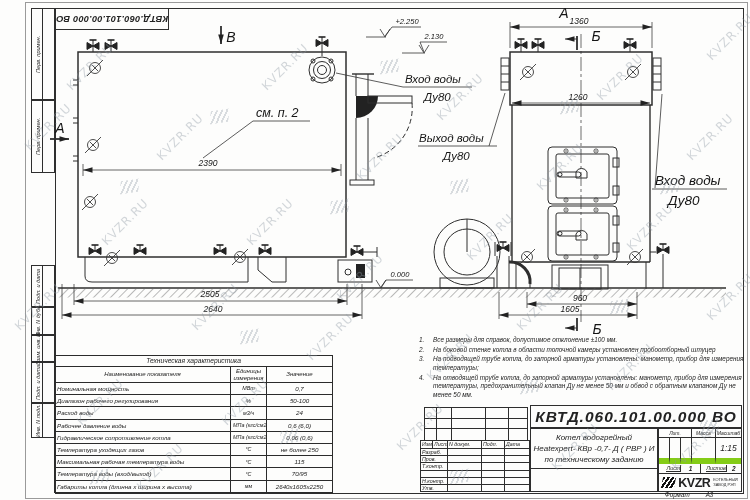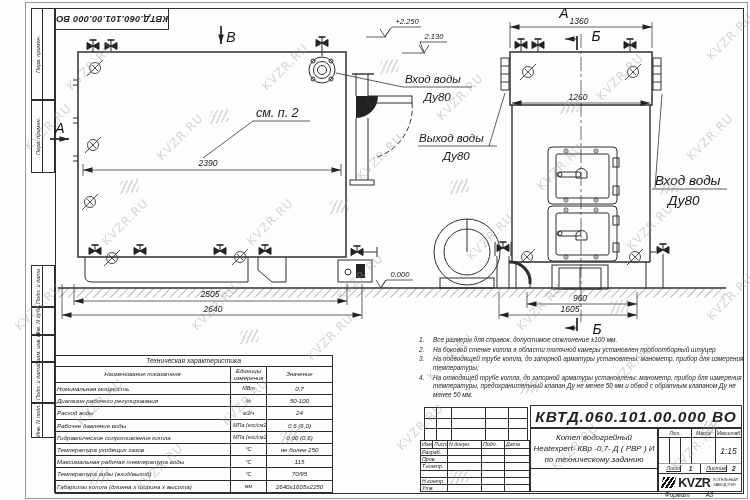--- a/index.html
+++ b/index.html
@@ -59,21 +59,21 @@
           display:flex;align-items:center;justify-content:center;
           font:italic bold 15.5px "Liberation Sans",sans-serif;letter-spacing:1px;white-space:nowrap}
   .tb-title{position:absolute;left:110px;top:23px;width:128px;height:64px;border:1px solid #2e2e2e;
             text-align:center;font:italic 8px/1.35 "Liberation Sans",sans-serif;padding-top:4px}
   .tb-title::after{content:"";position:absolute;left:0;right:0;top:39px;border-top:1px solid #2e2e2e}
   .tb-right{position:absolute;left:238px;top:23px;width:84px;height:64px;border:1px solid #2e2e2e}
   .trow{display:flex}
   .r1{height:9px}.r1 span{flex:none;border-right:1px solid #2e2e2e;border-bottom:1px solid #2e2e2e;
       font:italic 5px/1.6 "Liberation Sans",sans-serif;text-align:center;overflow:hidden}
   .r1 .la{width:33px}.r1 .lb{width:24px}.r1 .lc{flex:1;border-right:none}
-  .r2{height:26px}.r2 span{flex:none;border-right:1px solid #2e2e2e;border-bottom:1px solid #84cc16}
+  .r2{height:26px}.r2 span{flex:none;border-right:1px solid #2e2e2e;border-bottom:6px solid #84cc16}
   .r2 .s1,.r2 .s2{width:11px}.r2 .s3{width:11px}.r2 .mass{width:24px}
   .r2 .scale{flex:1;border-right:none;display:flex;align-items:center;justify-content:center;
              font:italic 8.5px "Liberation Sans",sans-serif}
   .r3{height:10px}.r3 span{flex:none;border-right:1px solid #2e2e2e;border-bottom:1px solid #2e2e2e;
       display:flex;align-items:center;justify-content:space-evenly;
       font:italic 5.4px "Liberation Sans",sans-serif}
   .r3 .sh1{width:42px}.r3 .sh2{flex:1;border-right:none}
   .r3 b{font-size:6.5px}
   .r4{height:17px;display:flex;align-items:center;justify-content:center;gap:3px}
   .logoglyph{width:13px;height:11px;background:repeating-linear-gradient(115deg,#111 0 2.4px,#fff 2.4px 4px);

